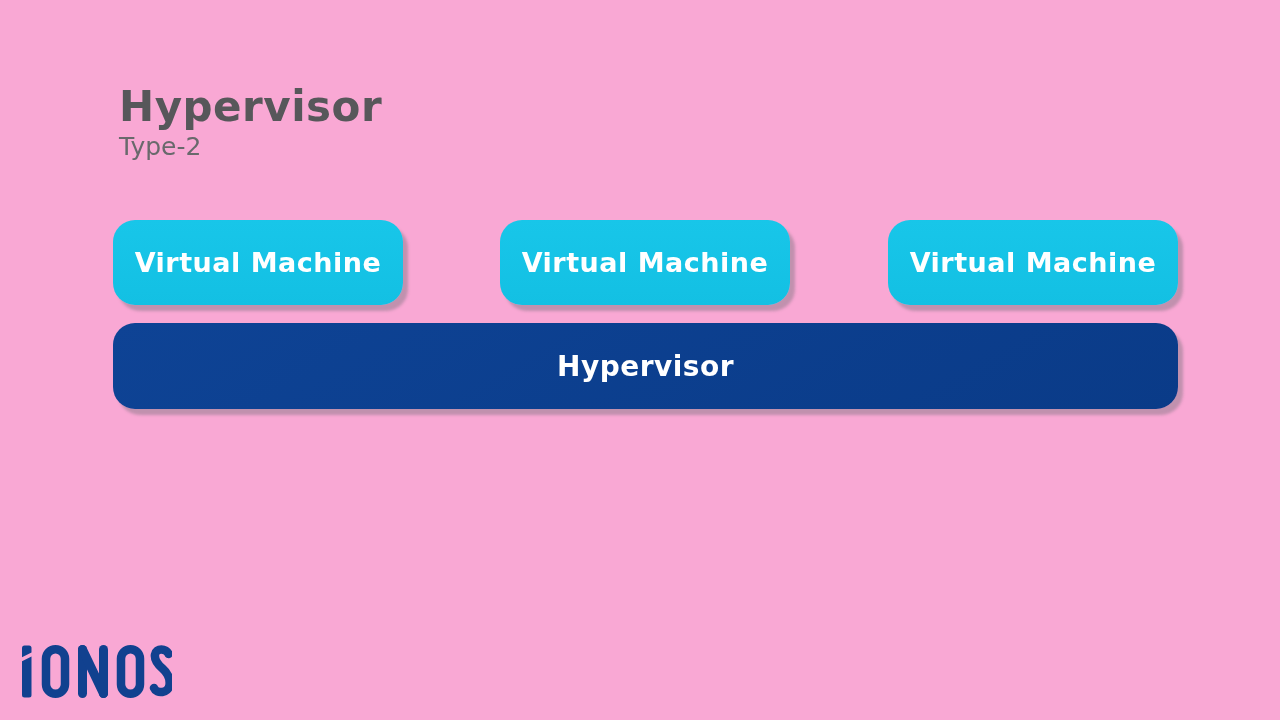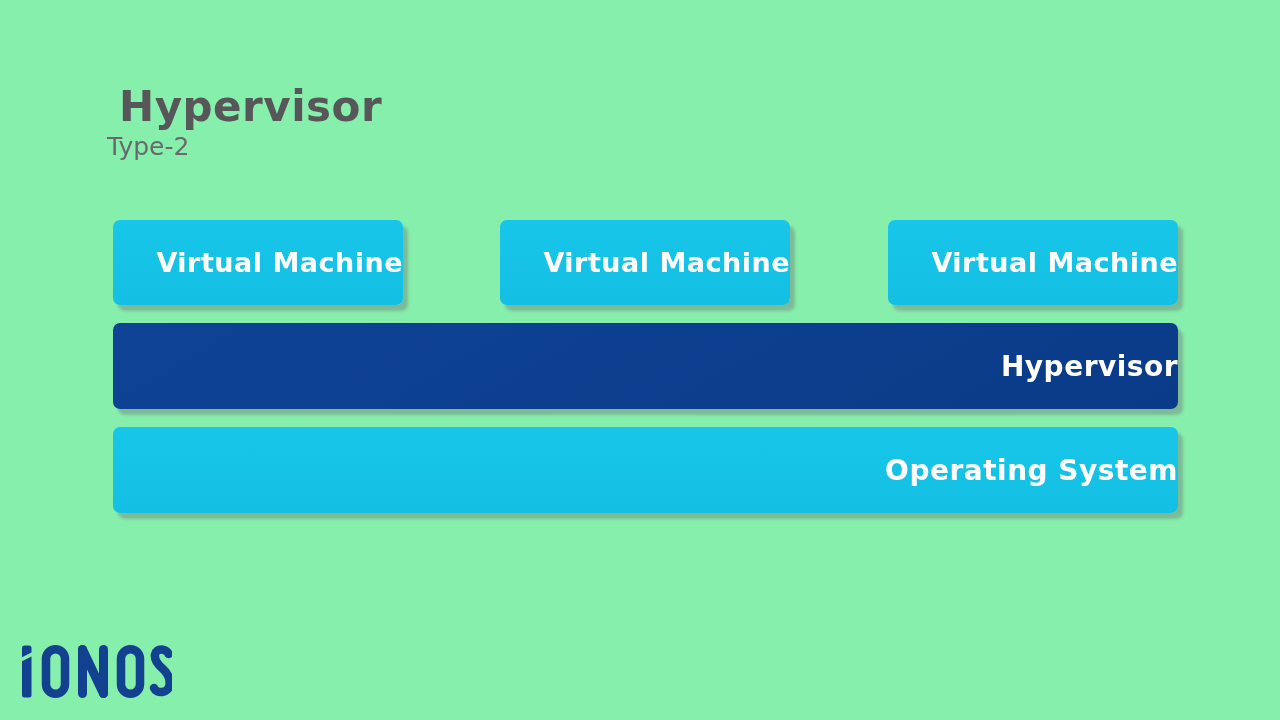--- a/index.html
+++ b/index.html
@@ -1,48 +1,48 @@
 <!DOCTYPE html>
 <html><head>
 <meta charset="utf-8">
 <style>
   * { margin: 0; padding: 0; box-sizing: border-box; }
   html, body { background: #e9e9ea; }
   #canvas {
     position: relative;
     width: 1280px;
     height: 720px;
-    background: #86efac;
+    background: #f9a8d4;
     overflow: hidden;
     font-family: "DejaVu Sans", "Liberation Sans", sans-serif;
     margin: 0 auto;
   }
   .title {
     position: absolute;
     left: 119px;
     top: 82px;
     font-size: 42px;
     font-weight: bold;
     color: #57575a;
     letter-spacing: 0.5px;
   }
   .subtitle {
     position: absolute;
-    left: 107px;
+    left: 119px;
     top: 132px;
     font-size: 25px;
     font-weight: normal;
     color: #69696c;
   }
   .box {
     position: absolute;
-    border-radius: 7px;
+    border-radius: 22px;
     display: flex;
     align-items: center;
-    justify-content: flex-end;
+    justify-content: center;
     color: #ffffff;
     font-weight: bold;
     box-shadow: 5px 6px 3px rgba(110, 110, 118, 0.40);
     text-align: center;
   }
   .cyan { background: linear-gradient(180deg, #18c6e9 0%, #13c0e3 100%); }
   .navy { background: linear-gradient(150deg, #0e4395 0%, #0a3b88 100%); }
   .vm {
     width: 290px;
     height: 85px;
@@ -85,23 +85,20 @@
   <div id="vm2" class="box cyan vm">
     <span>Virtual Machine</span>
   </div>
   <div id="vm3" class="box cyan vm">
     <span>Virtual Machine</span>
   </div>
 
   <div id="layer-hypervisor" class="box navy layer">
     <span>Hypervisor</span>
   </div>
-  <div id="layer-os" class="box cyan layer">
-    <span>Operating System</span>
-  </div>
 
   <svg class="logo" viewBox="0 0 150 53" xmlns="http://www.w3.org/2000/svg" role="img" aria-label="IONOS">
     <g fill="#11418f" stroke="none">
 
       <path d="M0,3 Q0,0.5 2.5,0.5 L7,0.5 Q9.5,0.5 9.5,3 L9.5,7.5 L0,12.2 Z"></path>
       <path d="M0,16.2 L9.5,11.5 L9.5,50 Q9.5,52.5 7,52.5 L2.5,52.5 Q0,52.5 0,50 Z"></path>
 
       <rect x="24" y="4.25" width="19" height="44.5" rx="9.5" fill="none" stroke="#11418f" stroke-width="8.5"></rect>
 
       <rect x="56" y="0" width="9" height="53" rx="4.5"></rect>

